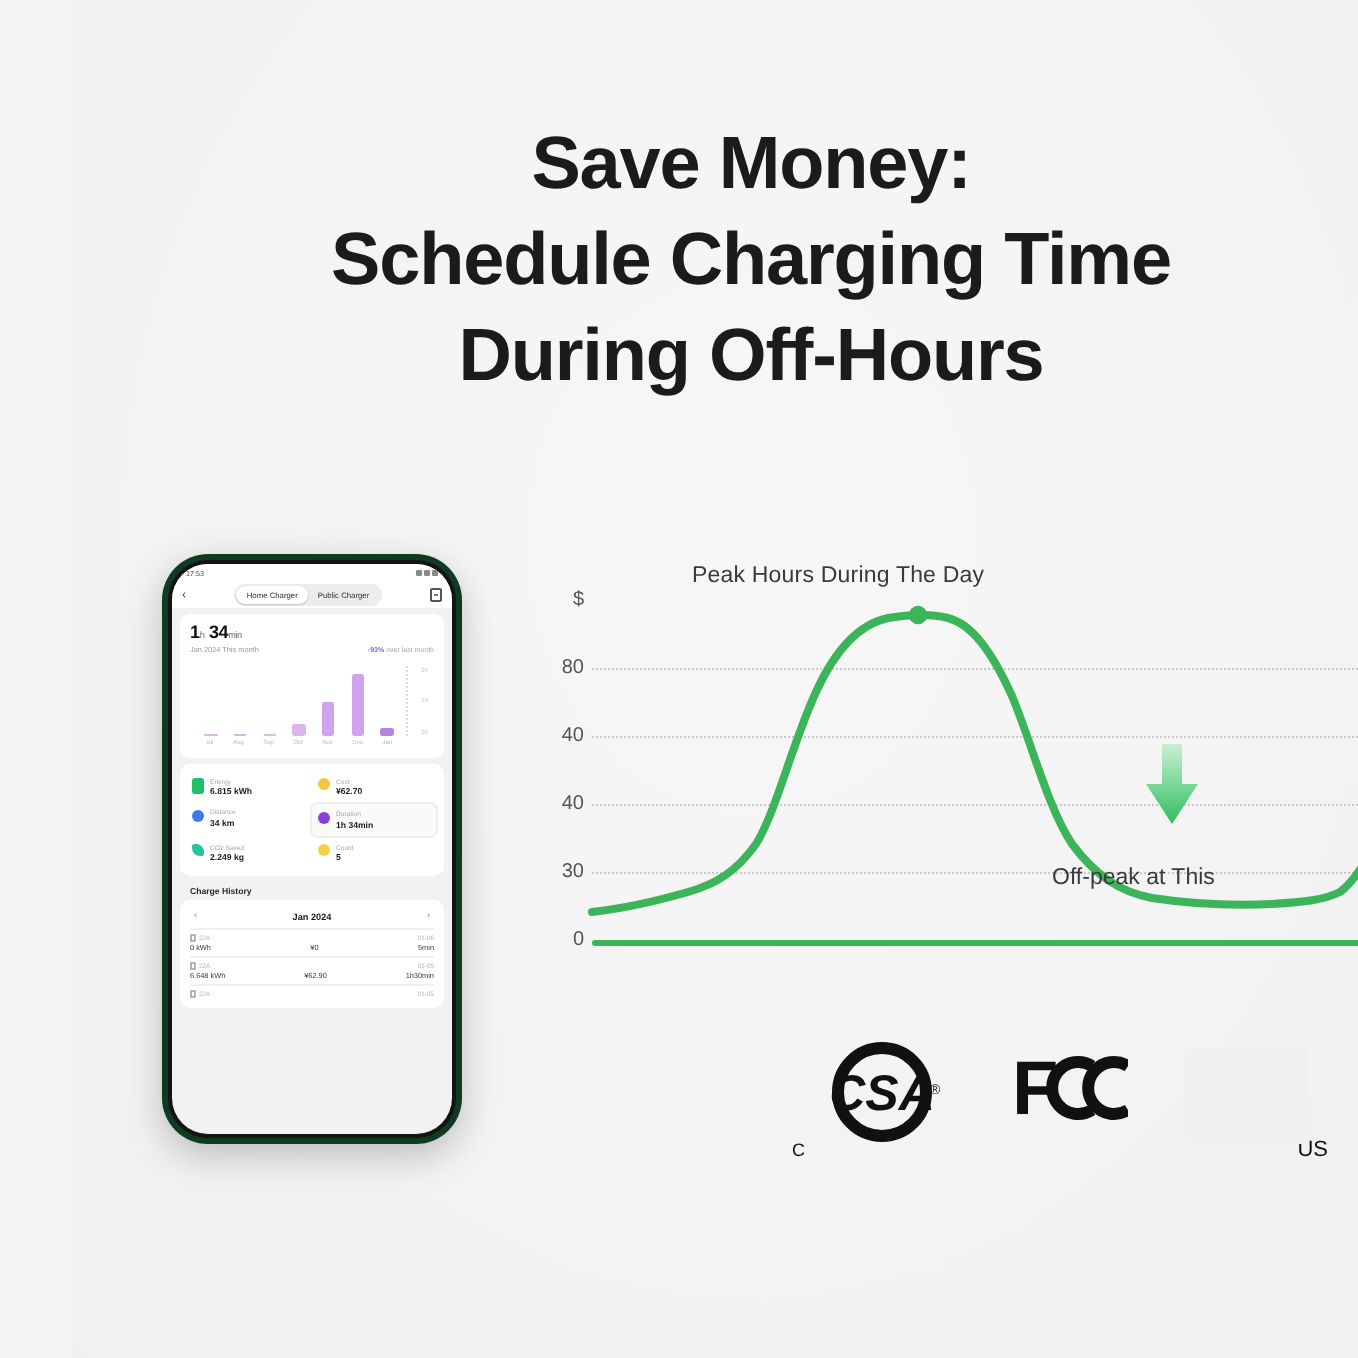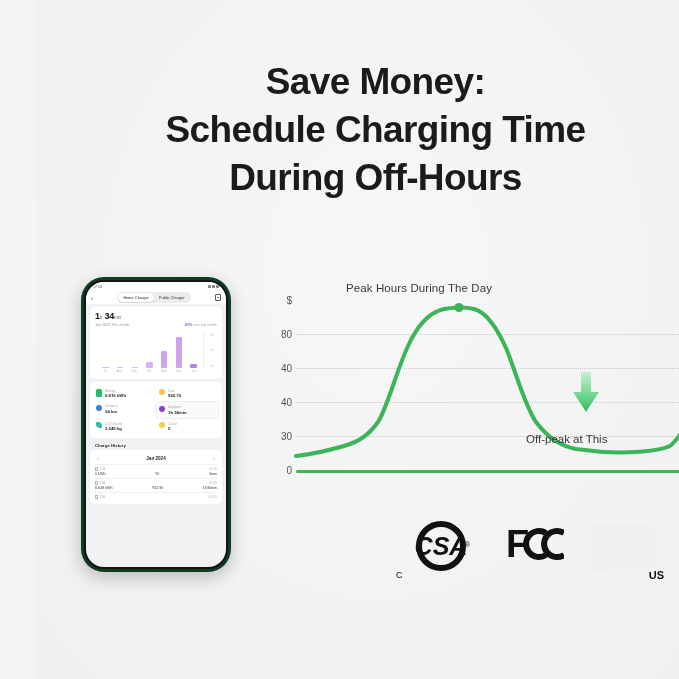--- a/index.html
+++ b/index.html
@@ -152,21 +152,21 @@
   .offpeak {
     position:absolute; left: 258px; top: 151px; font-size: 11.5px; color:#3a3a3a;
     white-space:nowrap;
   }
   .arrow { position:absolute; left: 305px; top: 90px; width: 26px; height: 40px; }
 
   
   .certs { position:absolute; left: 360px; top: 519px; width: 270px; height: 62px; }
   .csa { position:absolute; left: 12px; top: 2px; width: 62px; height: 56px; }
   .csa-c { position:absolute; left: 0px; bottom: 1px; font-size: 9px; color:#111; }
-  .csa-us{ position:absolute; right: 2px; bottom: 0px; font-size: 11px; color:#111; font-weight:bold;}
+  .csa-us{ position:absolute; right: 2px; bottom: 0px; font-size: 11px; color:#111; font-weight:normal;}
   .fcc { position:absolute; left: 110px; top: 8px; width: 58px; height: 34px; }
   .blank-logo {
     position:absolute; left: 196px; top: 5px; width: 62px; height: 48px;
     background:#f0f0f0; border-radius: 2px;
   }
 </style>
 </head>
 <body>
 
 <div id="page">

